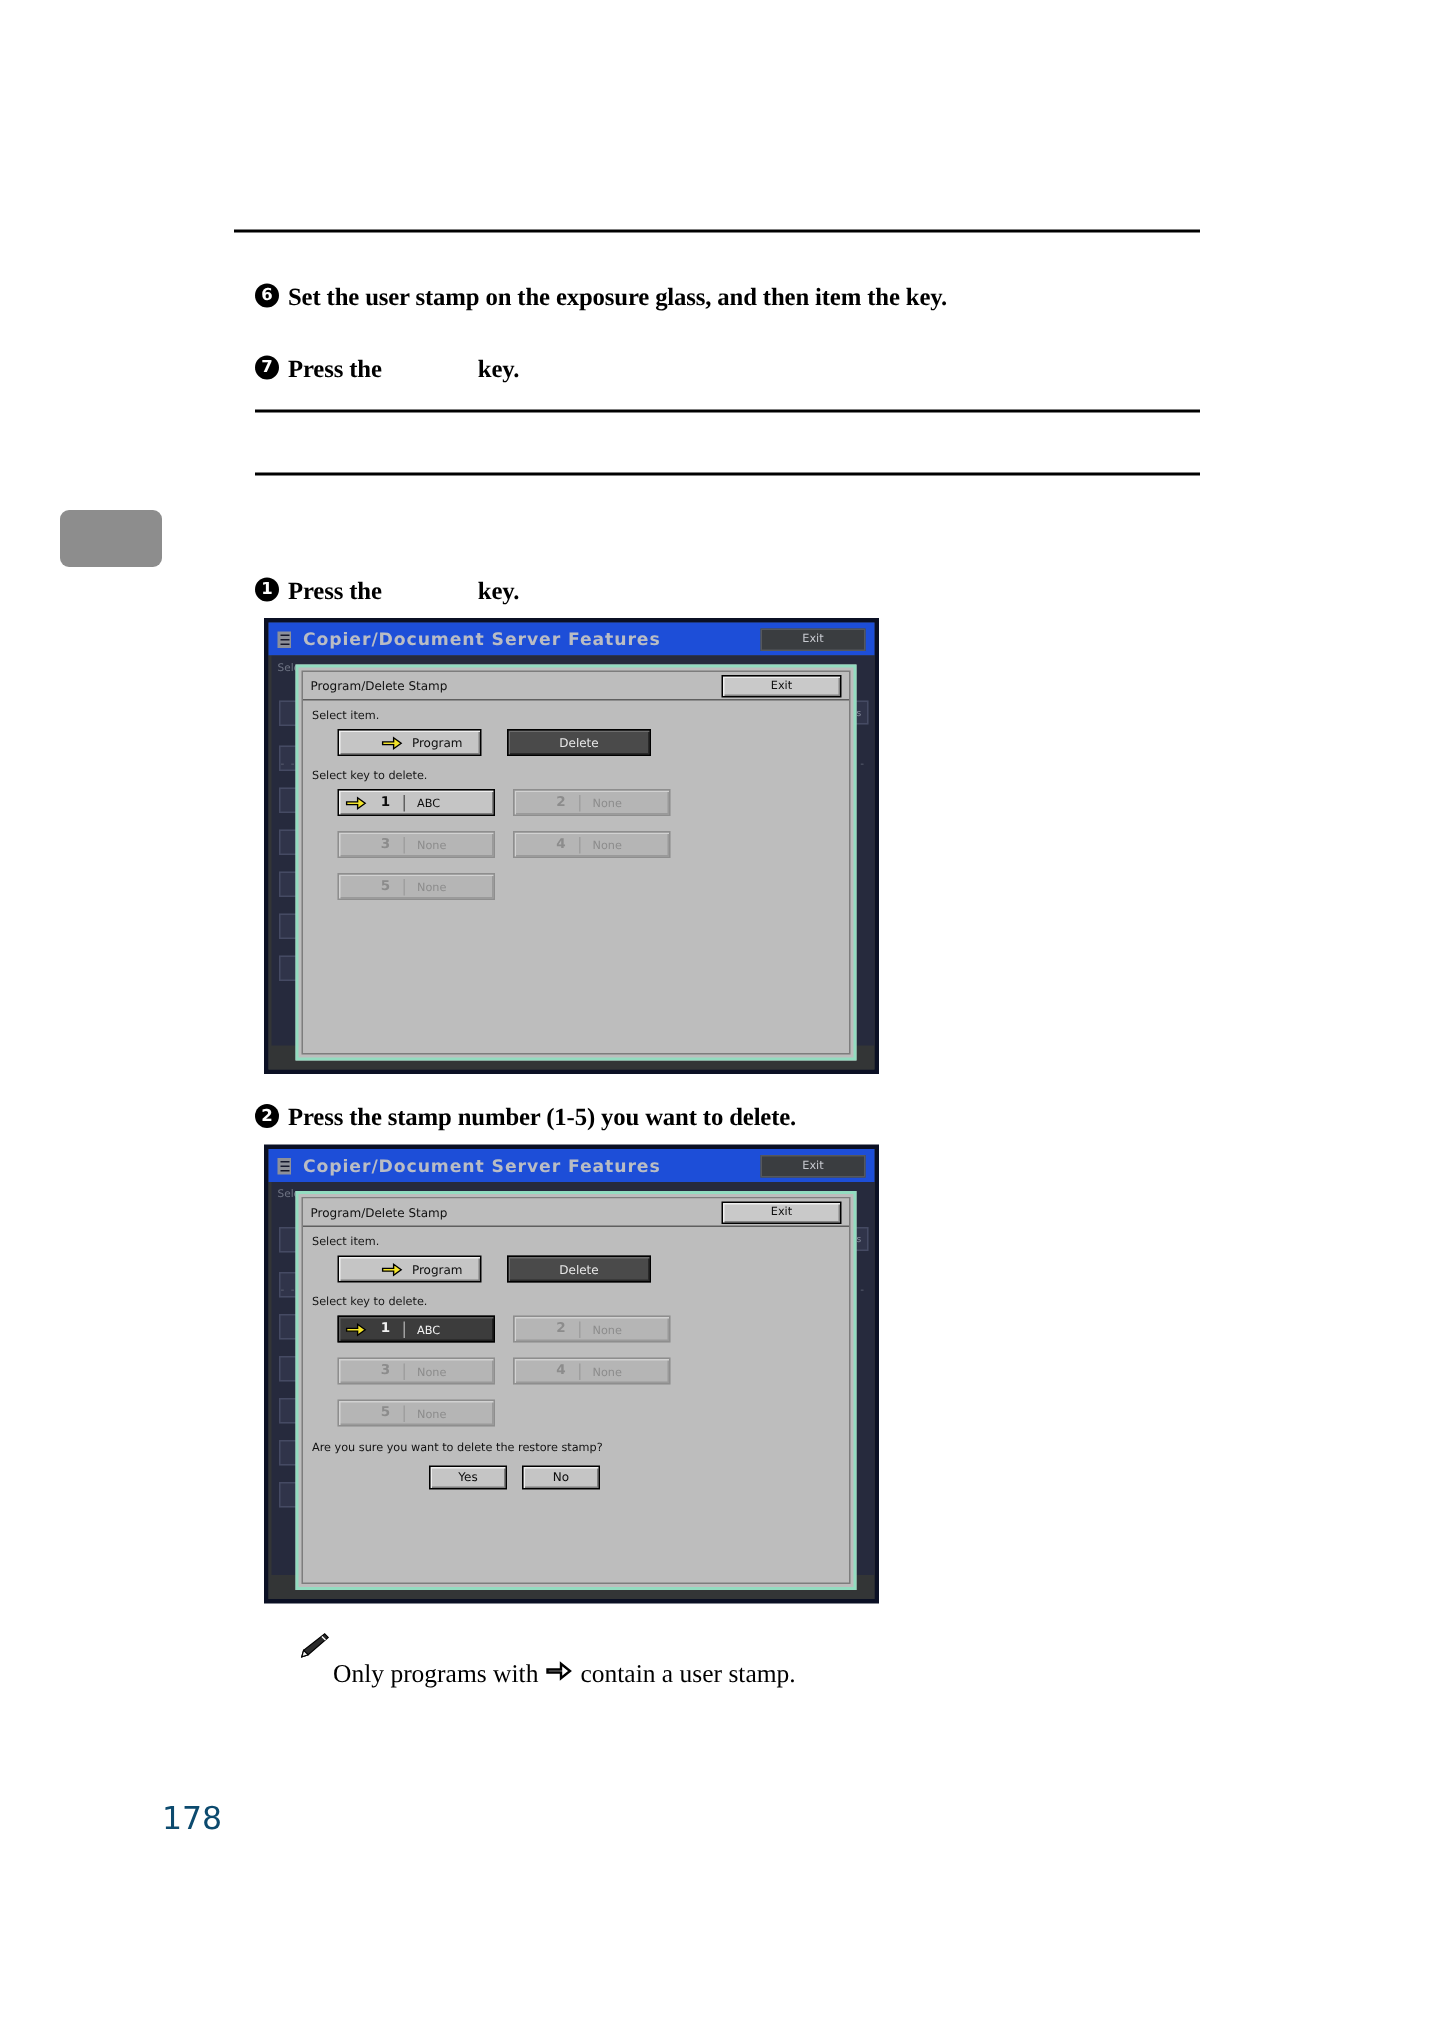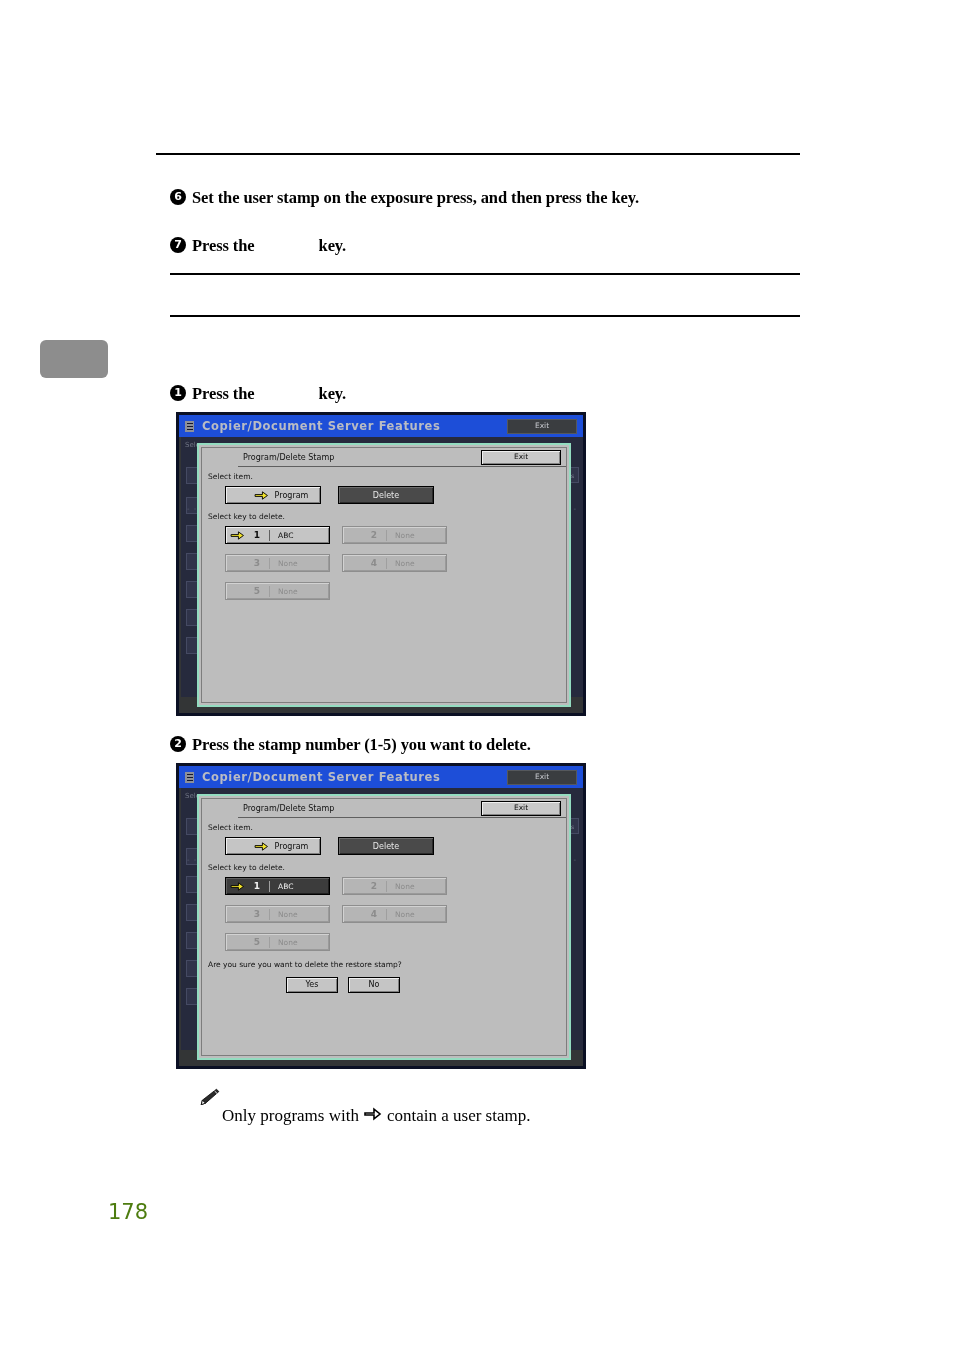--- a/index.html
+++ b/index.html
@@ -256,21 +256,20 @@
     position: relative;
   }
   .modal-head {
     height: 19px;
     border-bottom: 1px solid #5f5f5f;
     display: flex;
     align-items: center;
     padding: 0 5px;
     box-sizing: border-box;
     background: #bdbdbd;
-    margin-left: 36px;
   }
   .modal-head-title {
     font-size: 8px;
     color: #111111;
     flex: 1 1 auto;
   }
   .modal-exit {
     width: 78px;
     height: 13px;
     background: #c9c9c9;
@@ -405,36 +404,36 @@
     box-sizing: border-box;
   }
 
   
   .page-num {
     position: absolute;
     left: 108px;
     top: 1200px;
     font-family: "DejaVu Sans", sans-serif;
     font-size: 21px;
-    color: #4d7c0f;
+    color: #0c4a6e;
   }
 </style>
 </head>
 <body>
 
 <div class="margin-tab"></div>
 
 <div class="content">
 
   <div class="rule" style="position:absolute;top:153px;left:0;"></div>
 
   <div class="step" style="position:absolute;top:186px;left:14px;width:630px;">
     <div class="step-num">6</div>
     <div class="step-text">
-      <span>Set the user stamp on the exposure press, and then press the</span>
+      <span>Set the user stamp on the exposure glass, and then item the</span>
       <span>key.</span>
     </div>
   </div>
 
   <div class="step" style="position:absolute;top:234px;left:14px;width:630px;">
     <div class="step-num">7</div>
     <div class="step-text">
       <span>Press the</span>
       <span class="gap-key"></span>
       <span>key.</span>

